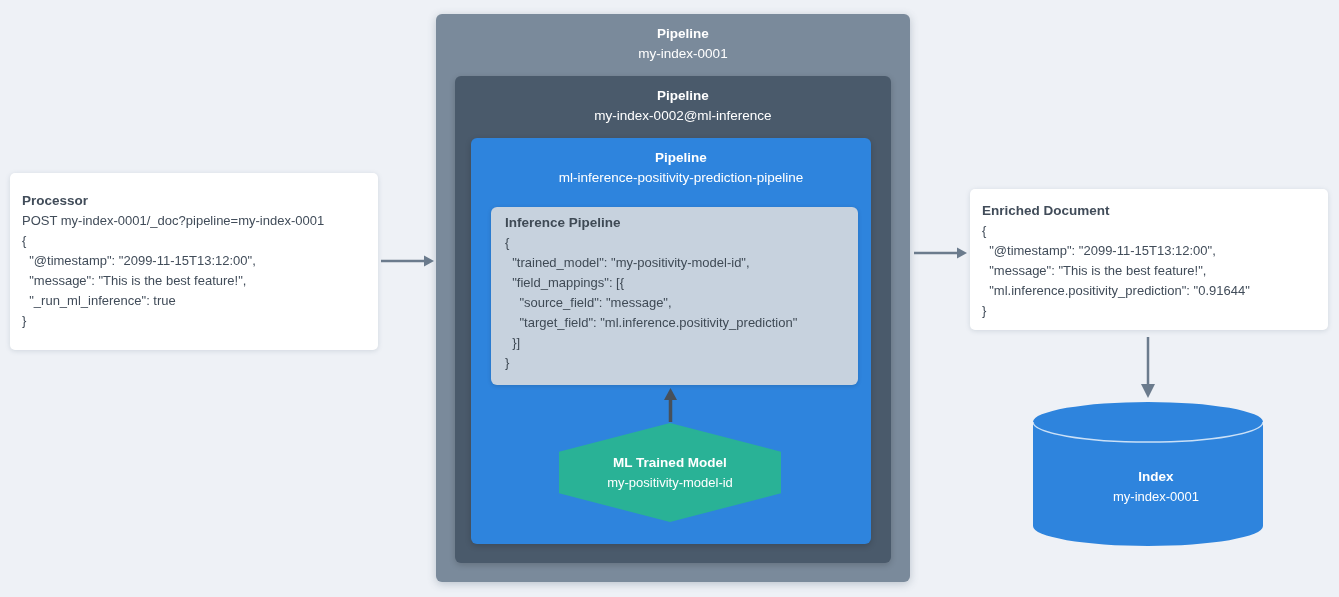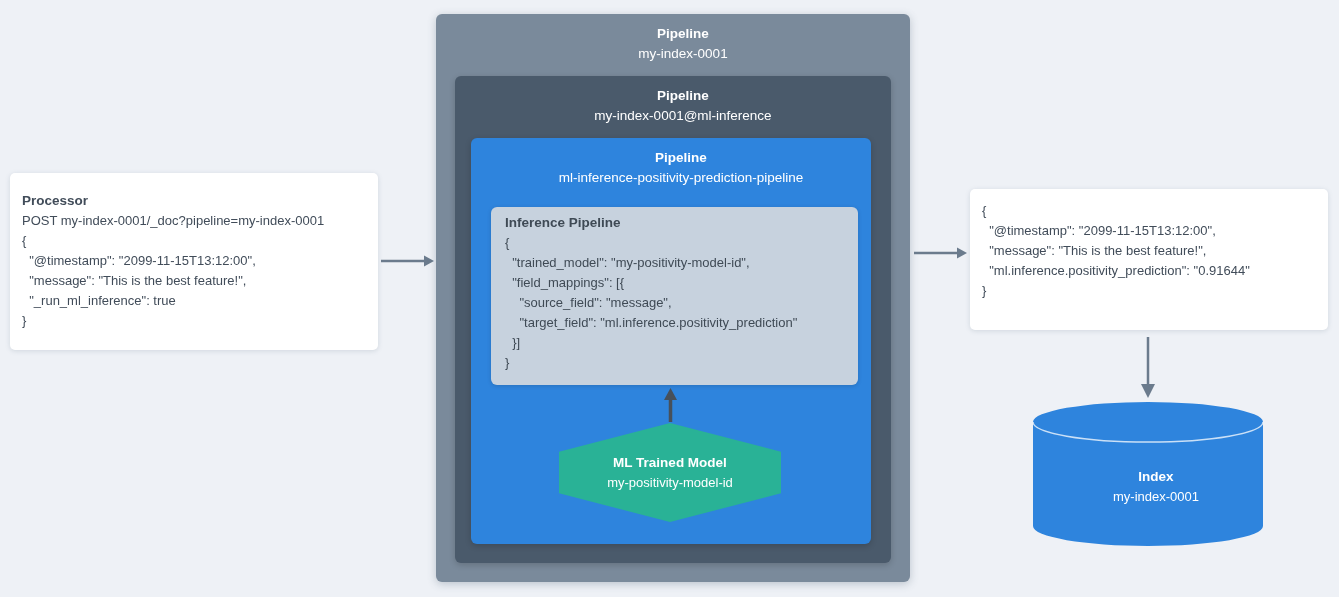--- a/index.html
+++ b/index.html
@@ -97,21 +97,21 @@
 
   <div class="outer-box">
     <div class="box-header">
       <div class="label">Pipeline</div>
       <div>my-index-0001</div>
     </div>
 
     <div class="mid-box">
       <div class="box-header">
         <div class="label">Pipeline</div>
-        <div>my-index-0001@ml-inference</div>
+        <div>my-index-0002@ml-inference</div>
       </div>
 
       <div class="blue-box">
         <div class="box-header">
           <div class="label">Pipeline</div>
           <div>ml-inference-positivity-prediction-pipeline</div>
         </div>
 
         <div class="processor">
           <div class="proc-title">Inference Pipeline</div>
@@ -136,20 +136,21 @@
       </div>
     </div>
   </div>
 
   <svg class="arrow arrow-right" width="54" height="14">
     <line x1="0" y1="7" x2="43" y2="7" stroke="#6b7b8d" stroke-width="2.5"></line>
     <polygon points="43,1.5 53,7 43,12.5" fill="#6b7b8d"></polygon>
   </svg>
 
   <div class="card card-enr">
+    <div class="card-title">Enriched Document</div>
     <pre class="code">{
   "@timestamp": "2099-11-15T13:12:00",
   "message": "This is the best feature!",
   "ml.inference.positivity_prediction": "0.91644"
 }</pre>
   </div>
 
   <svg class="arrow arrow-down" width="18" height="62">
     <line x1="9" y1="0" x2="9" y2="48" stroke="#6b7b8d" stroke-width="2.5"></line>
     <polygon points="2,47 16,47 9,61" fill="#6b7b8d"></polygon>

